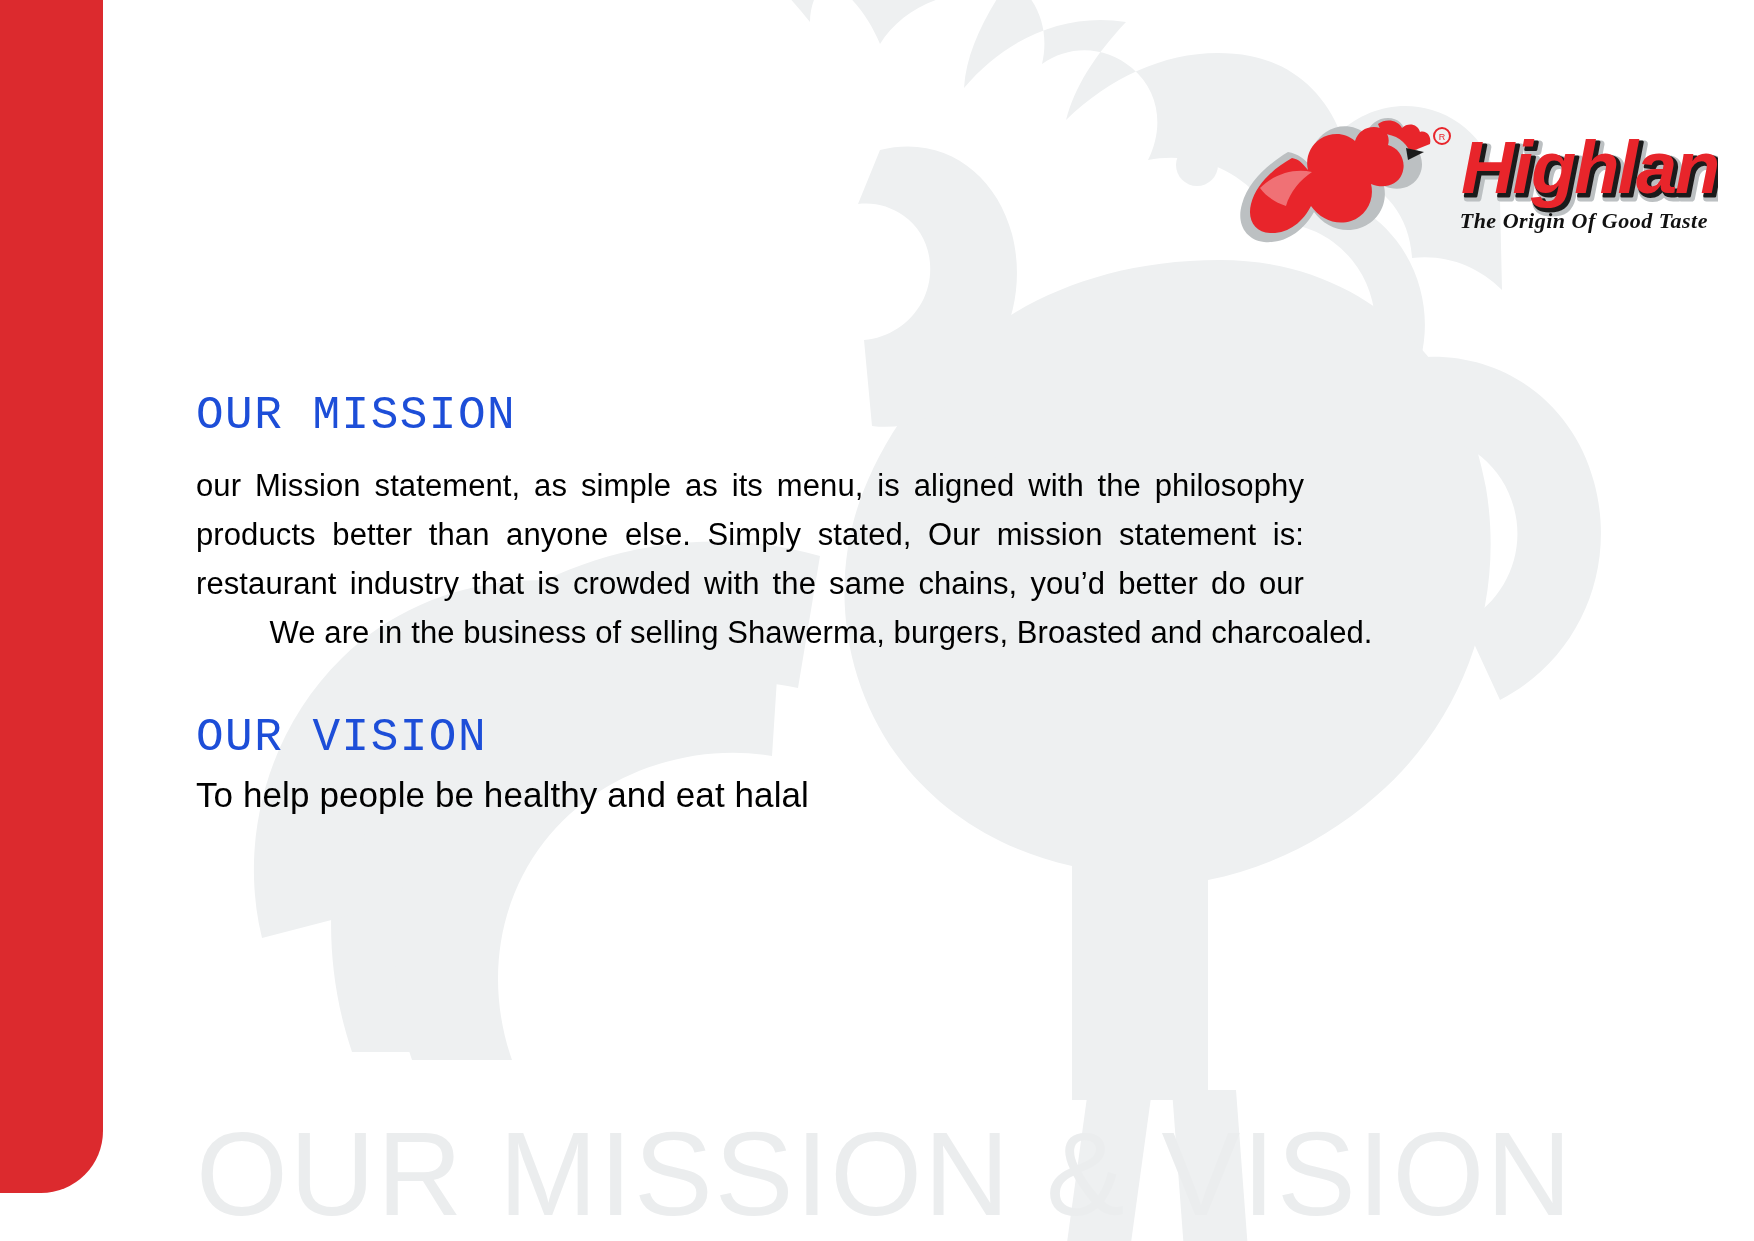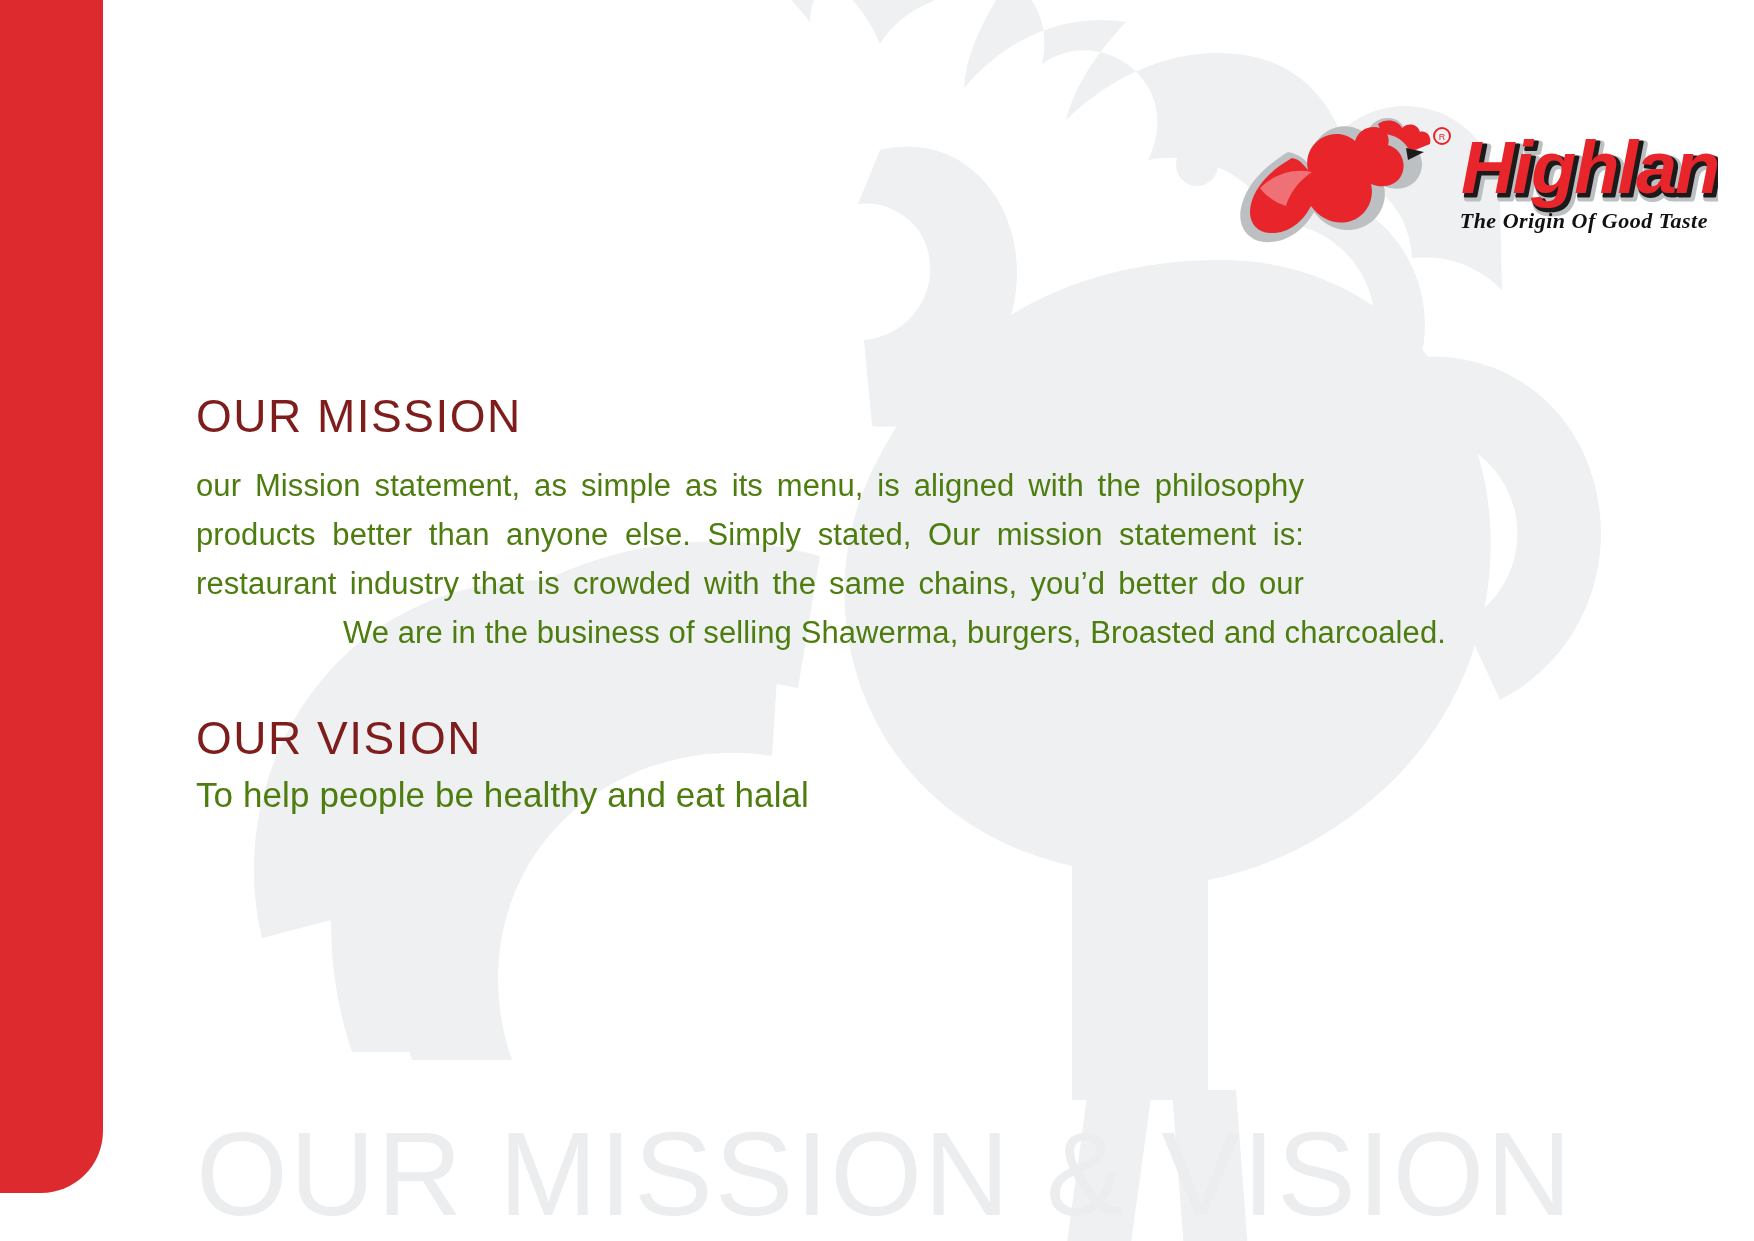--- a/index.html
+++ b/index.html
@@ -96,47 +96,47 @@
   
   .content {
     position: absolute;
     left: 196px;
     top: 392px;
     width: 1250px;
     z-index: 4;
   }
 
   .section-heading {
-    color: #7f1d1d;
-    font-family: Liberation Sans, sans-serif;
+    color: #1d4ed8;
+    font-family: Liberation Mono, monospace;
     font-size: 46px;
     font-weight: 400;
     letter-spacing: 1.5px;
     line-height: 1.05;
     margin: 0 0 22px 0;
   }
 
   .body-text {
-    color: #4d7c0f;
+    color: #000000;
     font-family: "Liberation Sans", sans-serif;
     font-size: 31px;
     font-weight: 400;
     line-height: 1.58;
     letter-spacing: 0.1px;
     margin: 0;
   }
   .body-text .just {
     display: block;
     text-align: justify;
     text-align-last: justify;
     width: 1108px;
   }
   .body-text .plain {
     display: block;
-    text-align: right;
+    text-align: center;
     white-space: nowrap;
   }
 
   .mission-block { margin-bottom: 56px; }
 
   .vision-heading { margin-bottom: 8px; }
   .vision-text {
     font-size: 35px;
     line-height: 1.4;
   }

